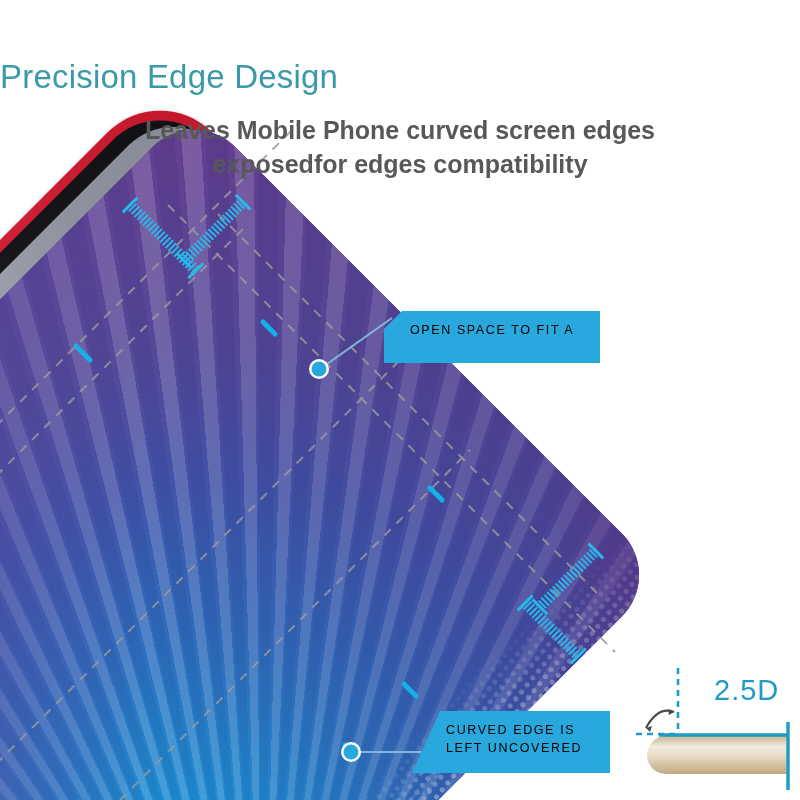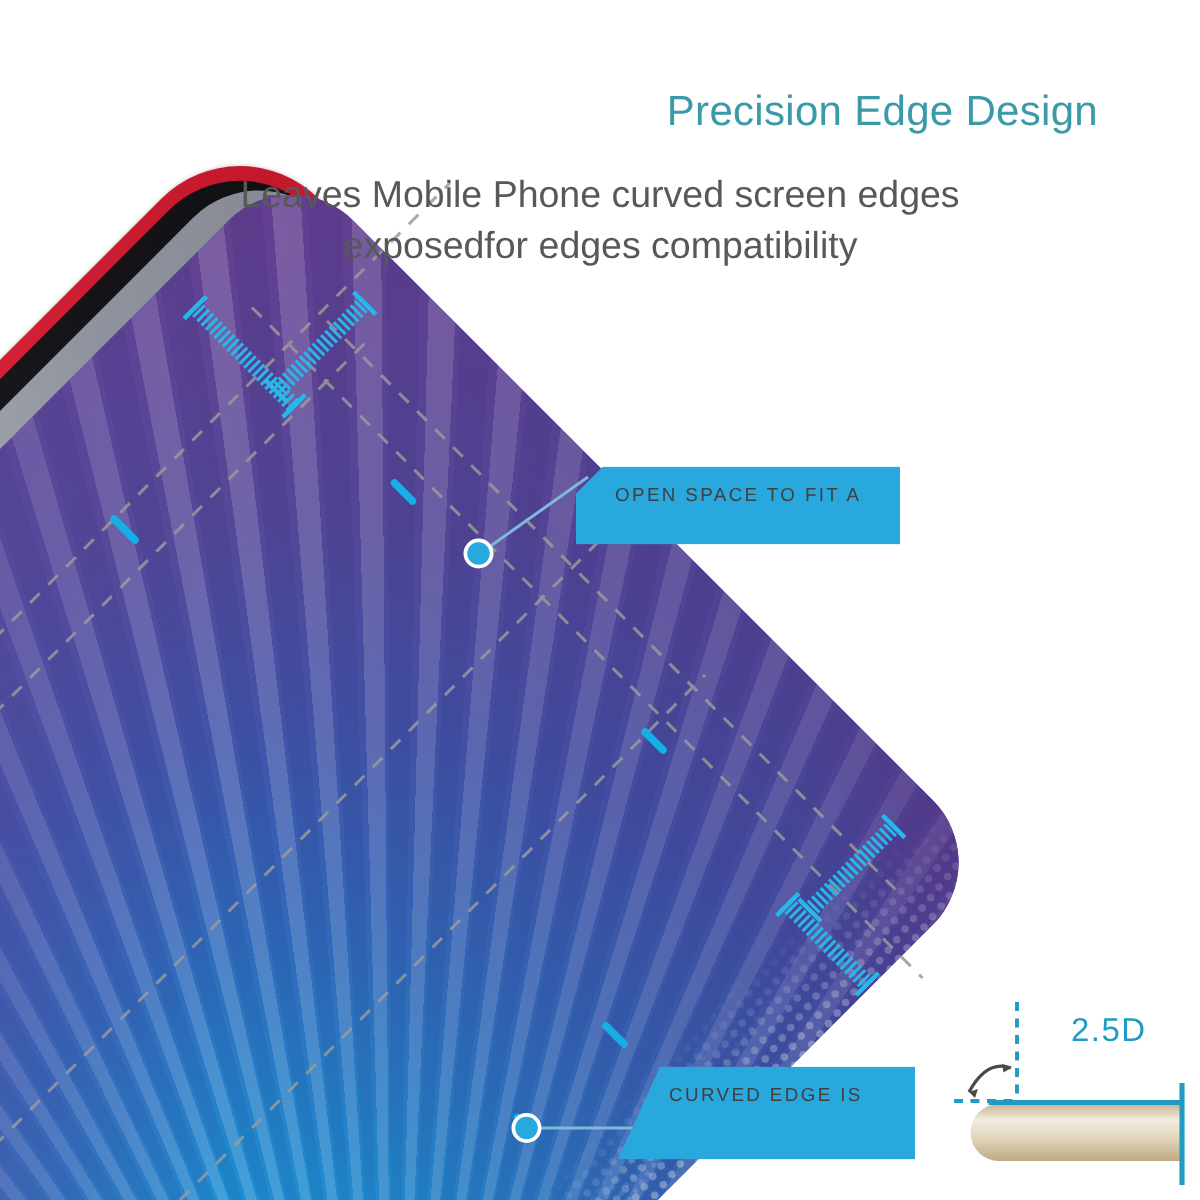--- a/index.html
+++ b/index.html
@@ -7,26 +7,26 @@
     width:800px;height:800px;
     background:#ffffff;
     font-family:"Liberation Sans", sans-serif;
     overflow:hidden;
     position:relative;
   }
   #stage{position:relative;width:800px;height:800px;overflow:hidden;background:#fff;}
 
   
   .title{
-    position:absolute;left:0;top:58px;width:732px;text-align:right;
-    font-size:28px;color:#3a9aa8;font-weight:400;letter-spacing:.2px;
+    position:absolute;left:0;top:58px;width:732px;text-align:left;
+    font-size:33px;color:#3a9aa8;font-weight:400;letter-spacing:.2px;
   }
   .subtitle{
     position:absolute;left:0;top:113px;width:800px;text-align:center;
-    font-size:25px;line-height:34px;color:#585858;font-weight:400;
+    font-size:25px;line-height:34px;color:#585858;font-weight:700;
   }
   .sub-line{display:block;}
 
   
   #phone-wrap{
     position:absolute;left:-190px;top:225px;width:700px;height:700px;
     transform:rotate(-45deg);transform-origin:center center;
   }
   .phone-body{
     position:absolute;left:0;top:0;width:700px;height:700px;
@@ -98,39 +98,39 @@
   .screen-gloss{
     position:absolute;inset:0;
     background:linear-gradient(120deg, rgba(255,255,255,.10) 0%, rgba(255,255,255,0) 28%, rgba(0,0,0,.06) 100%);
   }
 
   
   #overlay{position:absolute;left:0;top:0;width:800px;height:800px;}
 
   
   .banner{
-    position:absolute;background:#29a8dd;color:#404040;
+    position:absolute;background:#29a8dd;color:#000000;
     font-size:12.5px;letter-spacing:1.6px;line-height:18px;font-weight:400;
     padding:10px 14px 10px 26px;box-sizing:border-box;
   }
   #banner-open{
     left:384px;top:311px;width:216px;height:52px;
     clip-path:polygon(18px 0, 100% 0, 100% 100%, 0 100%, 0 18px);
   }
   #banner-curved{
     left:412px;top:711px;width:198px;height:62px;
     clip-path:polygon(28px 0, 100% 0, 100% 100%, 0 100%);
     padding-left:34px;
   }
   .banner-line{display:block;white-space:nowrap;}
 
   
   #inset{position:absolute;left:636px;top:650px;width:164px;height:150px;}
   .inset-label{
-    position:absolute;left:78px;top:24px;font-size:22px;color:#1f9bc4;
+    position:absolute;left:78px;top:24px;font-size:29px;color:#1f9bc4;
     letter-spacing:1px;font-weight:400;
   }
 </style>
 </head>
 <body>
 
 <div id="stage">
 
   <div id="phone-wrap">
     <div class="phone-body">
@@ -215,20 +215,21 @@
       <circle cx="351" cy="752" r="7.5" fill="#29a8dd"></circle>
     </g>
   </svg>
 
   <div class="banner" id="banner-open">
     <span class="banner-line">OPEN SPACE TO FIT A</span>
   </div>
 
   <div class="banner" id="banner-curved">
     <span class="banner-line">CURVED EDGE IS</span>
+    <span class="banner-line">LEFT UNCOVERED</span>
   </div>
 
   <div id="inset">
     <svg viewBox="0 0 164 150" width="164" height="150">
       <defs>
         <linearGradient id="beige" x1="0" y1="0" x2="0" y2="1">
           <stop offset="0%" stop-color="#c9b492"></stop>
           <stop offset="28%" stop-color="#f2ece0"></stop>
           <stop offset="58%" stop-color="#e3d7bd"></stop>
           <stop offset="100%" stop-color="#bfa982"></stop>

